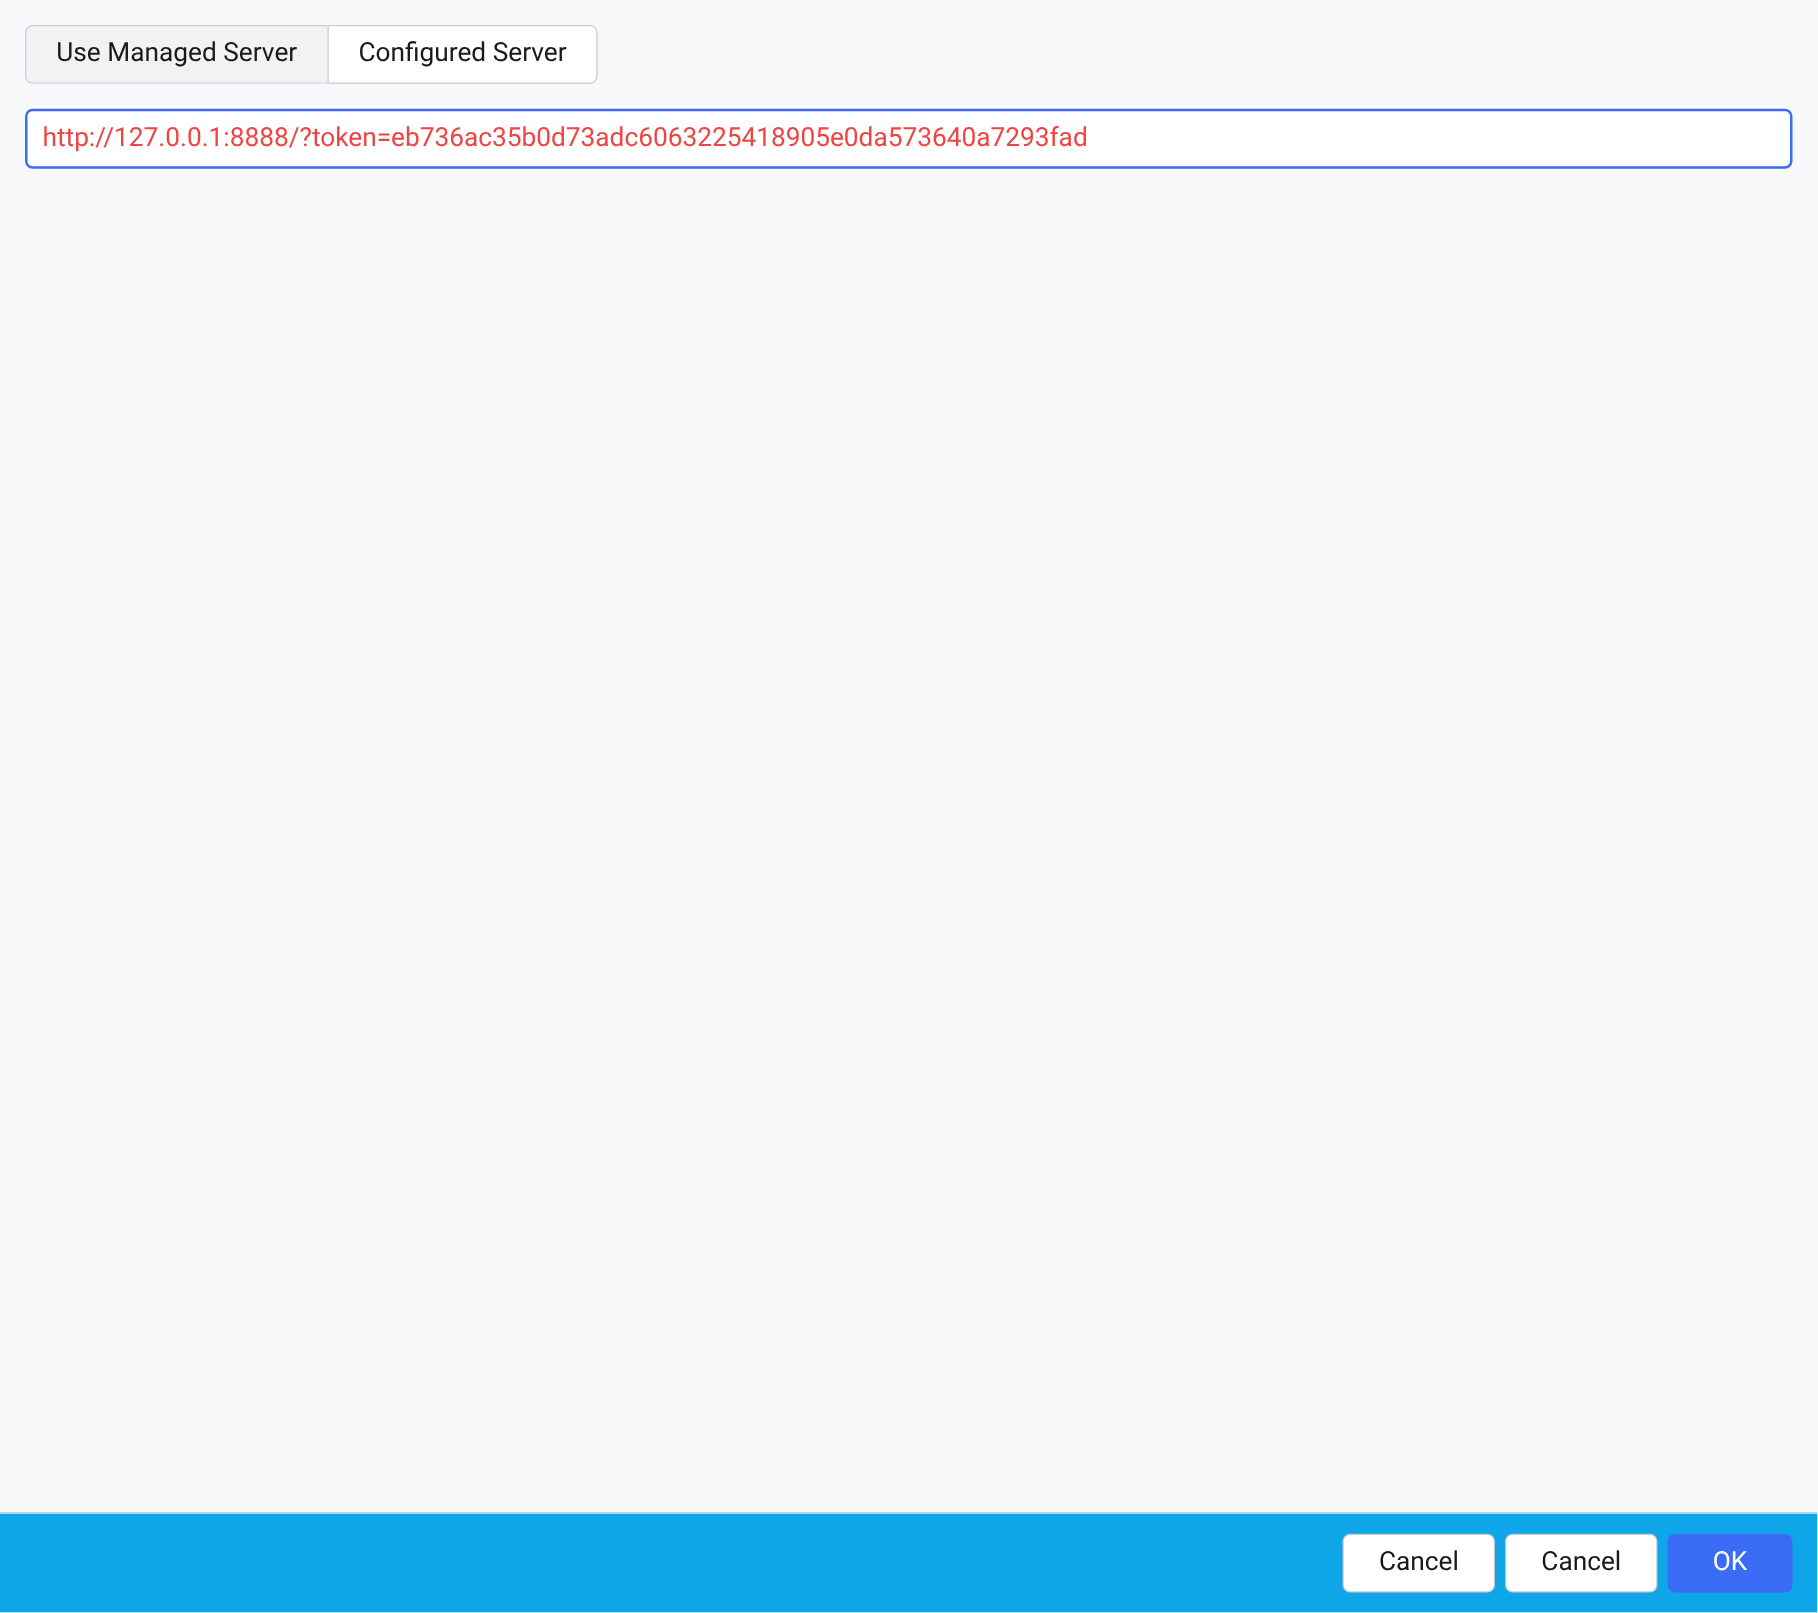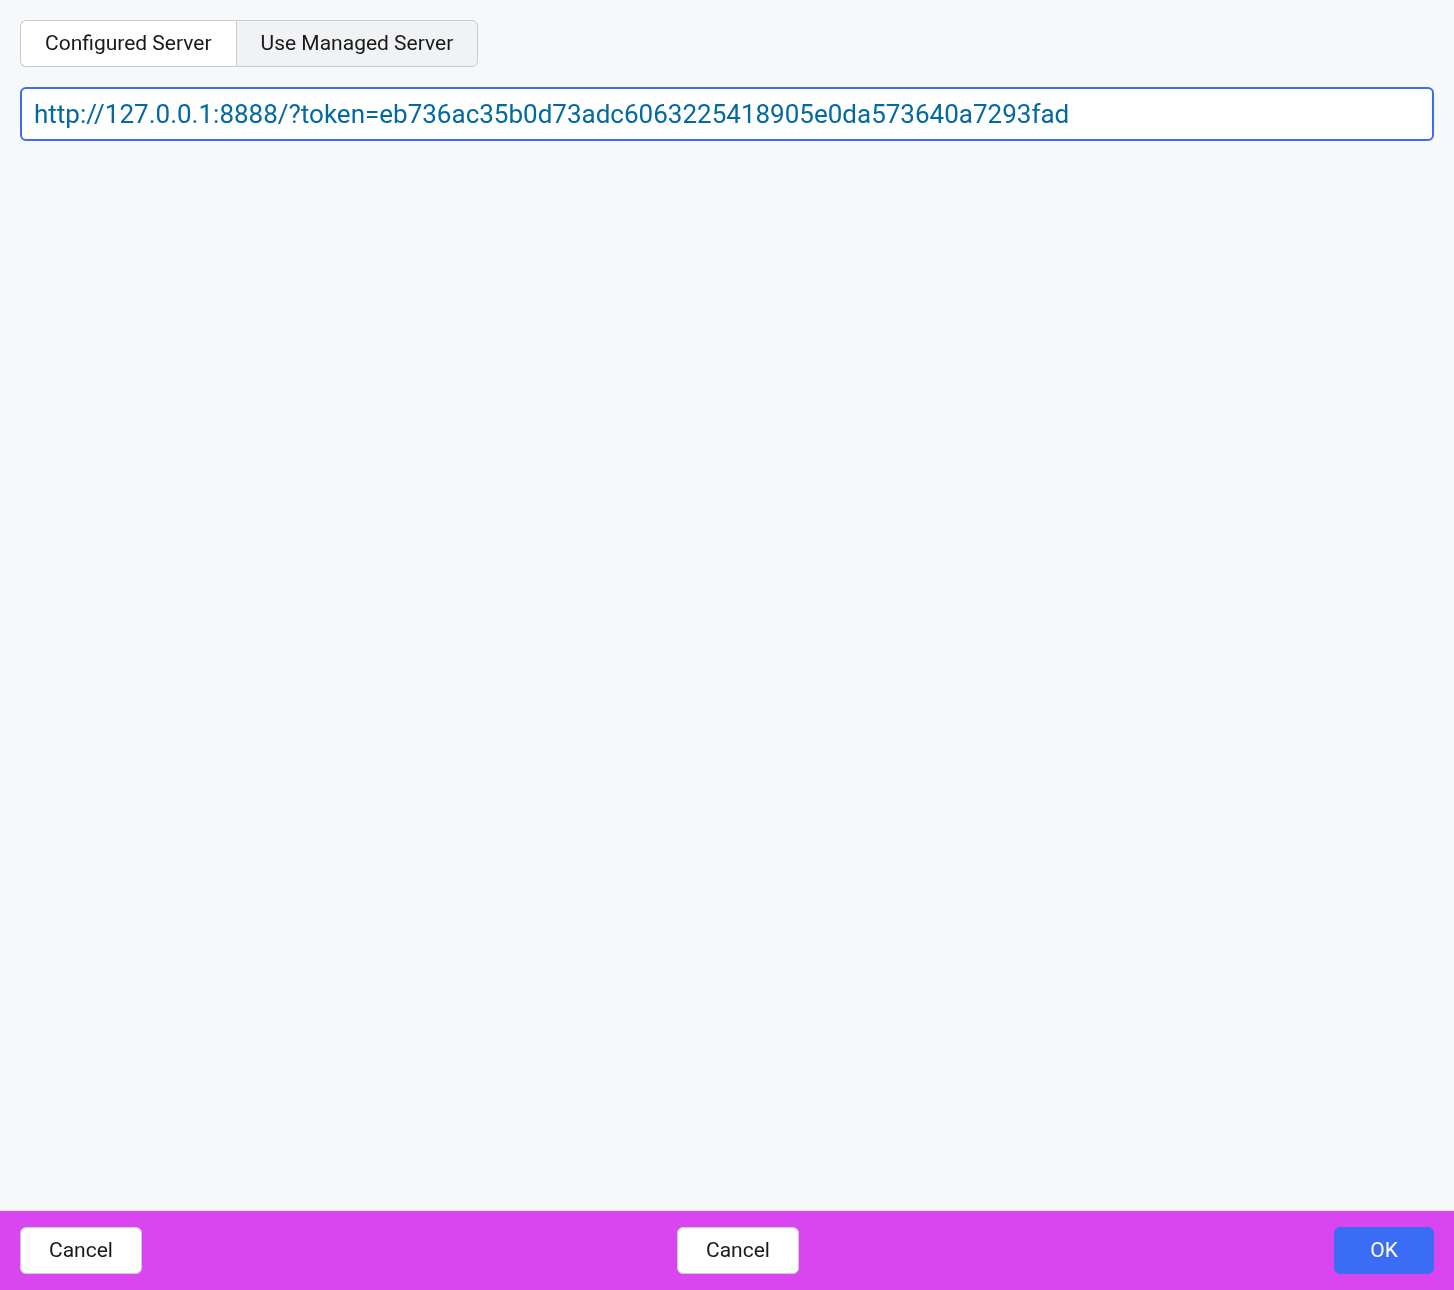--- a/index.html
+++ b/index.html
@@ -41,36 +41,36 @@
     }
     .tab-button:last-child {
       border-top-right-radius: 6px;
       border-bottom-right-radius: 6px;
     }
     .tab-button.active {
       background-color: #ffffff;
     }
     .url-input {
       width: 100%;
-      font-size: 26px;
+      font-size: 21px;
       padding: 10px 12px;
       border: 2px solid #3b6cf6;
       border-radius: 6px;
       background-color: #ffffff;
-      color: #0369a1;
+      color: #ef4444;
       font-family: inherit;
       outline: none;
     }
     .footer {
       border-top: 1px solid #e4e6e8;
       padding: 16px 20px;
       display: flex;
-      justify-content: space-between;
-      gap: 23px;
-      background-color: #d946ef;
+      justify-content: flex-end;
+      gap: 8px;
+      background-color: #0ea5e9;
     }
     .footer-button {
       font-size: 21px;
       padding: 8px 28px;
       border-radius: 6px;
       cursor: pointer;
       font-family: inherit;
       line-height: 1.4;
       min-width: 100px;
     }
@@ -83,22 +83,22 @@
       background-color: #3b6cf6;
       border: 1px solid #3b6cf6;
       color: #ffffff;
     }
   </style>
 </head>
 <body>
 
 <div class="content-area">
   <div class="tab-group">
+    <button class="tab-button">Use Managed Server</button>
     <button class="tab-button active">Configured Server</button>
-    <button class="tab-button">Use Managed Server</button>
   </div>
   <input type="text" class="url-input" value="http://127.0.0.1:8888/?token=eb736ac35b0d73adc6063225418905e0da573640a7293fad" style="">
 </div>
 
 <div class="footer">
   <button class="footer-button secondary">Cancel</button>
   <button class="footer-button secondary">Cancel</button>
   <button class="footer-button primary">OK</button>
 </div>
 

